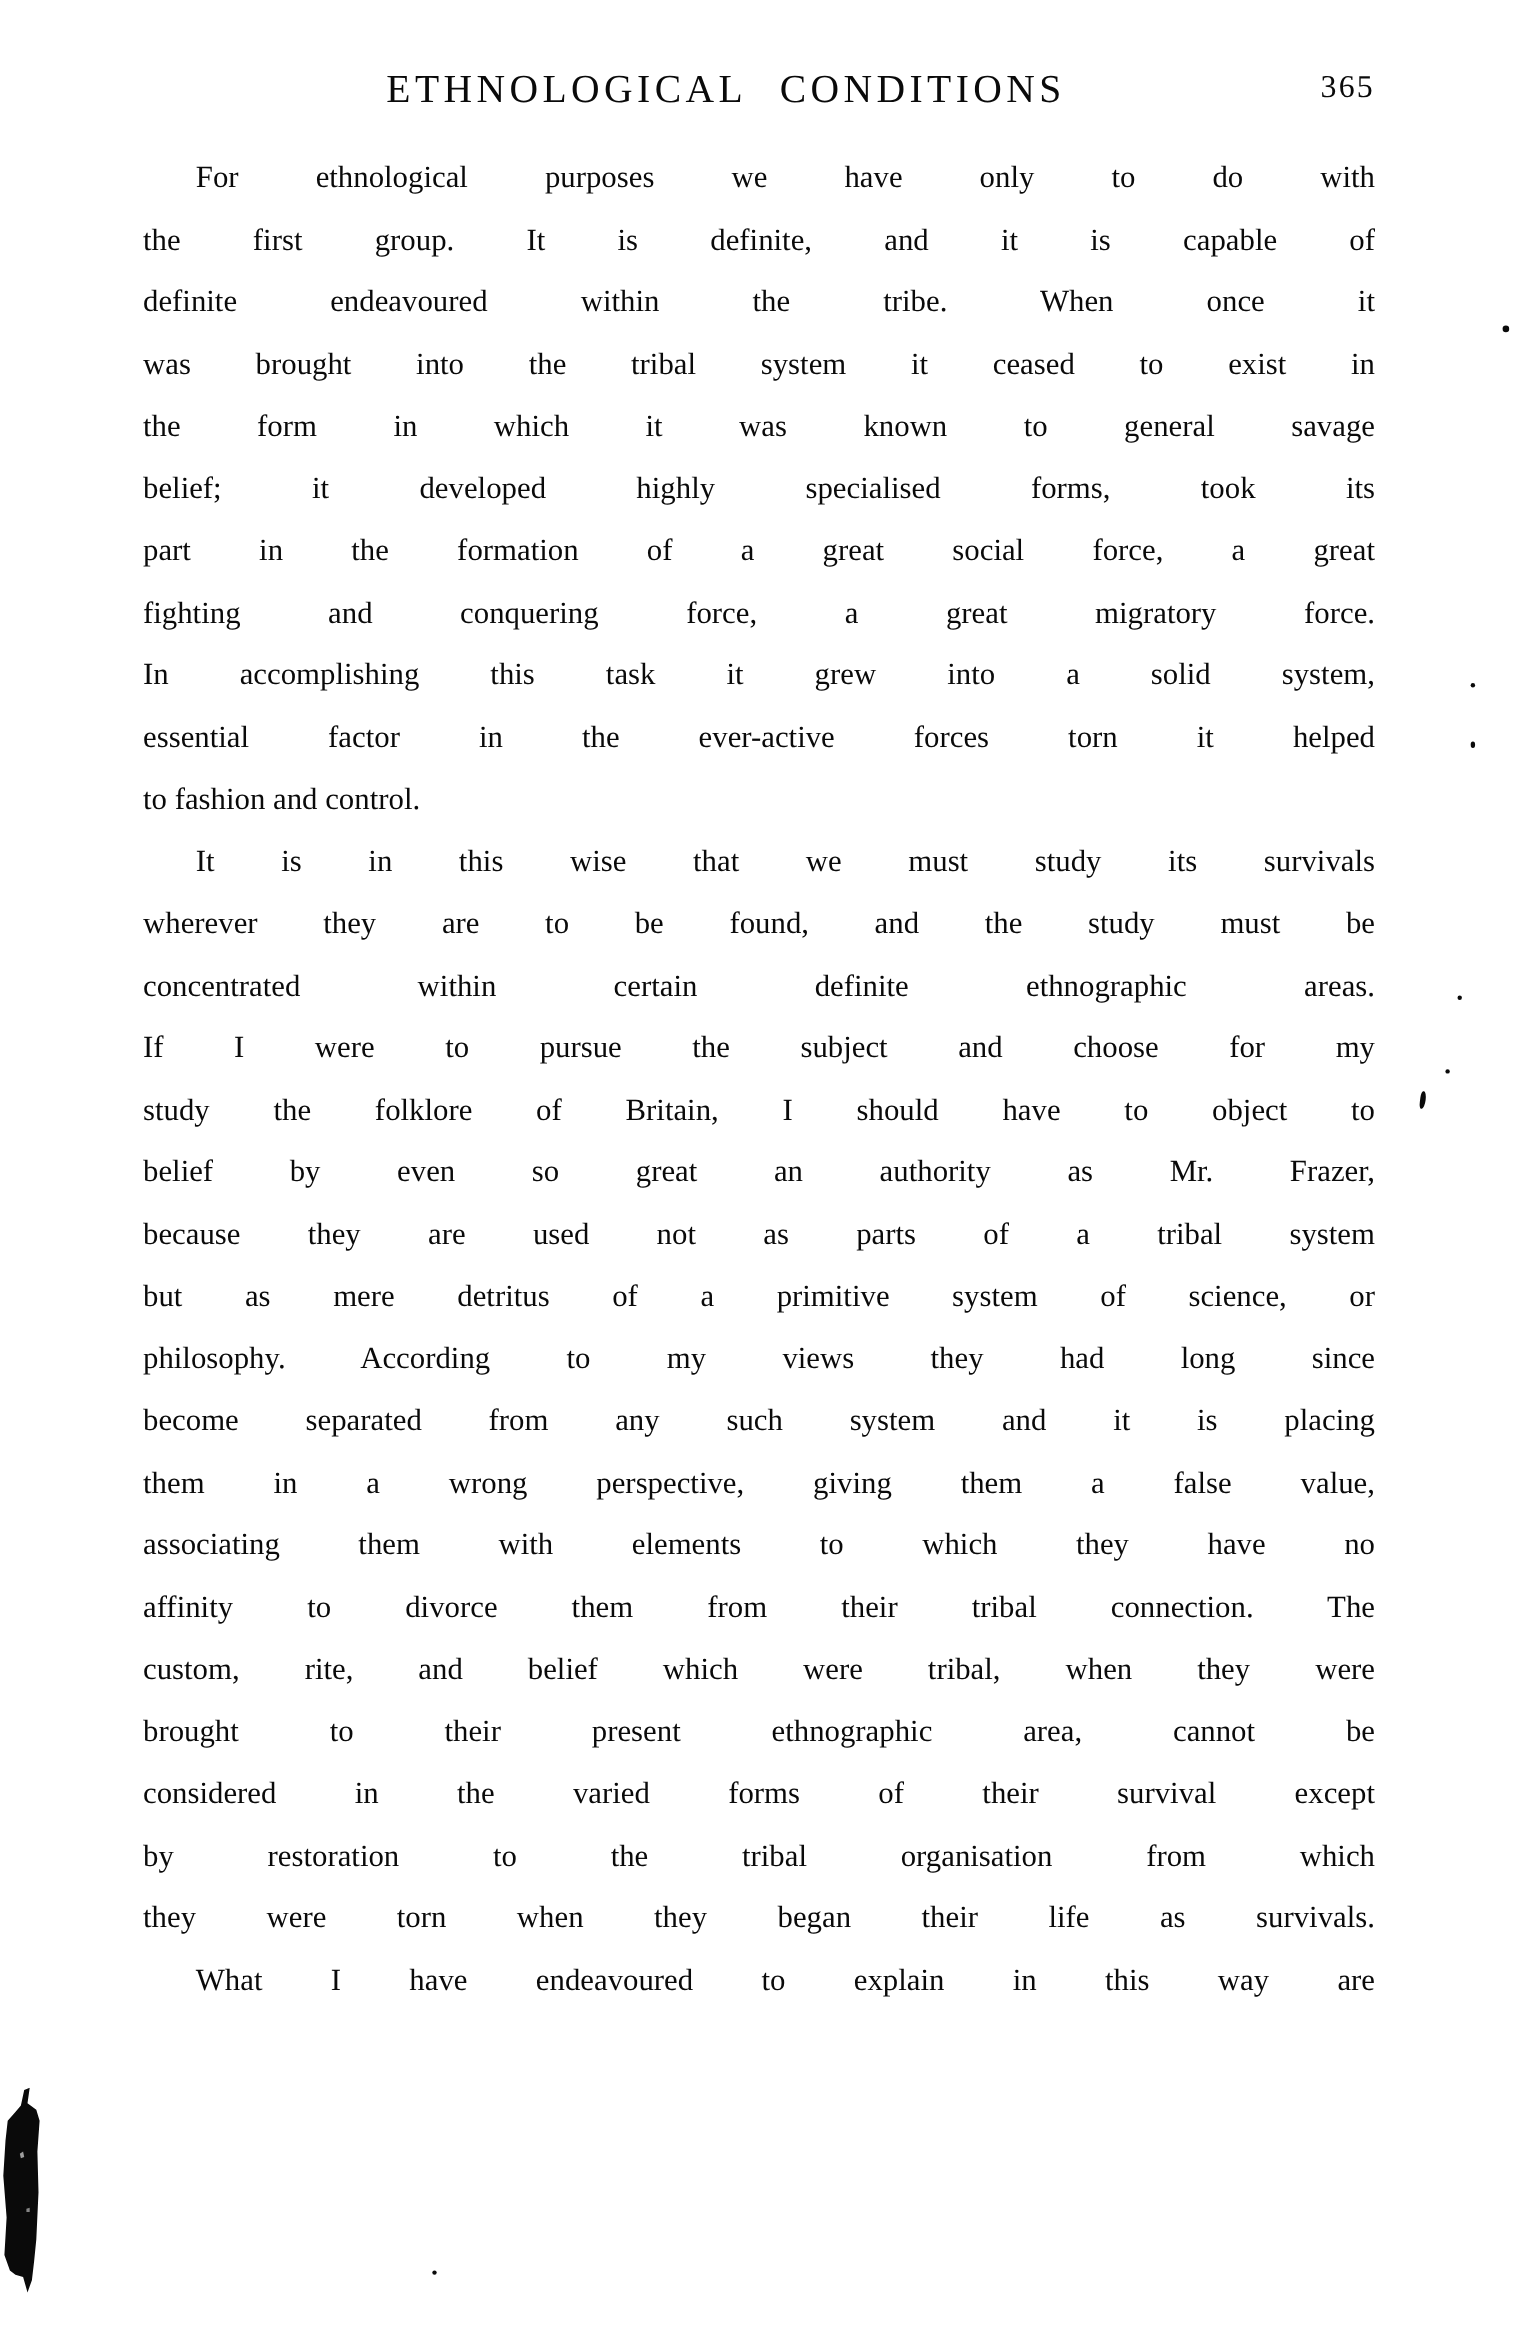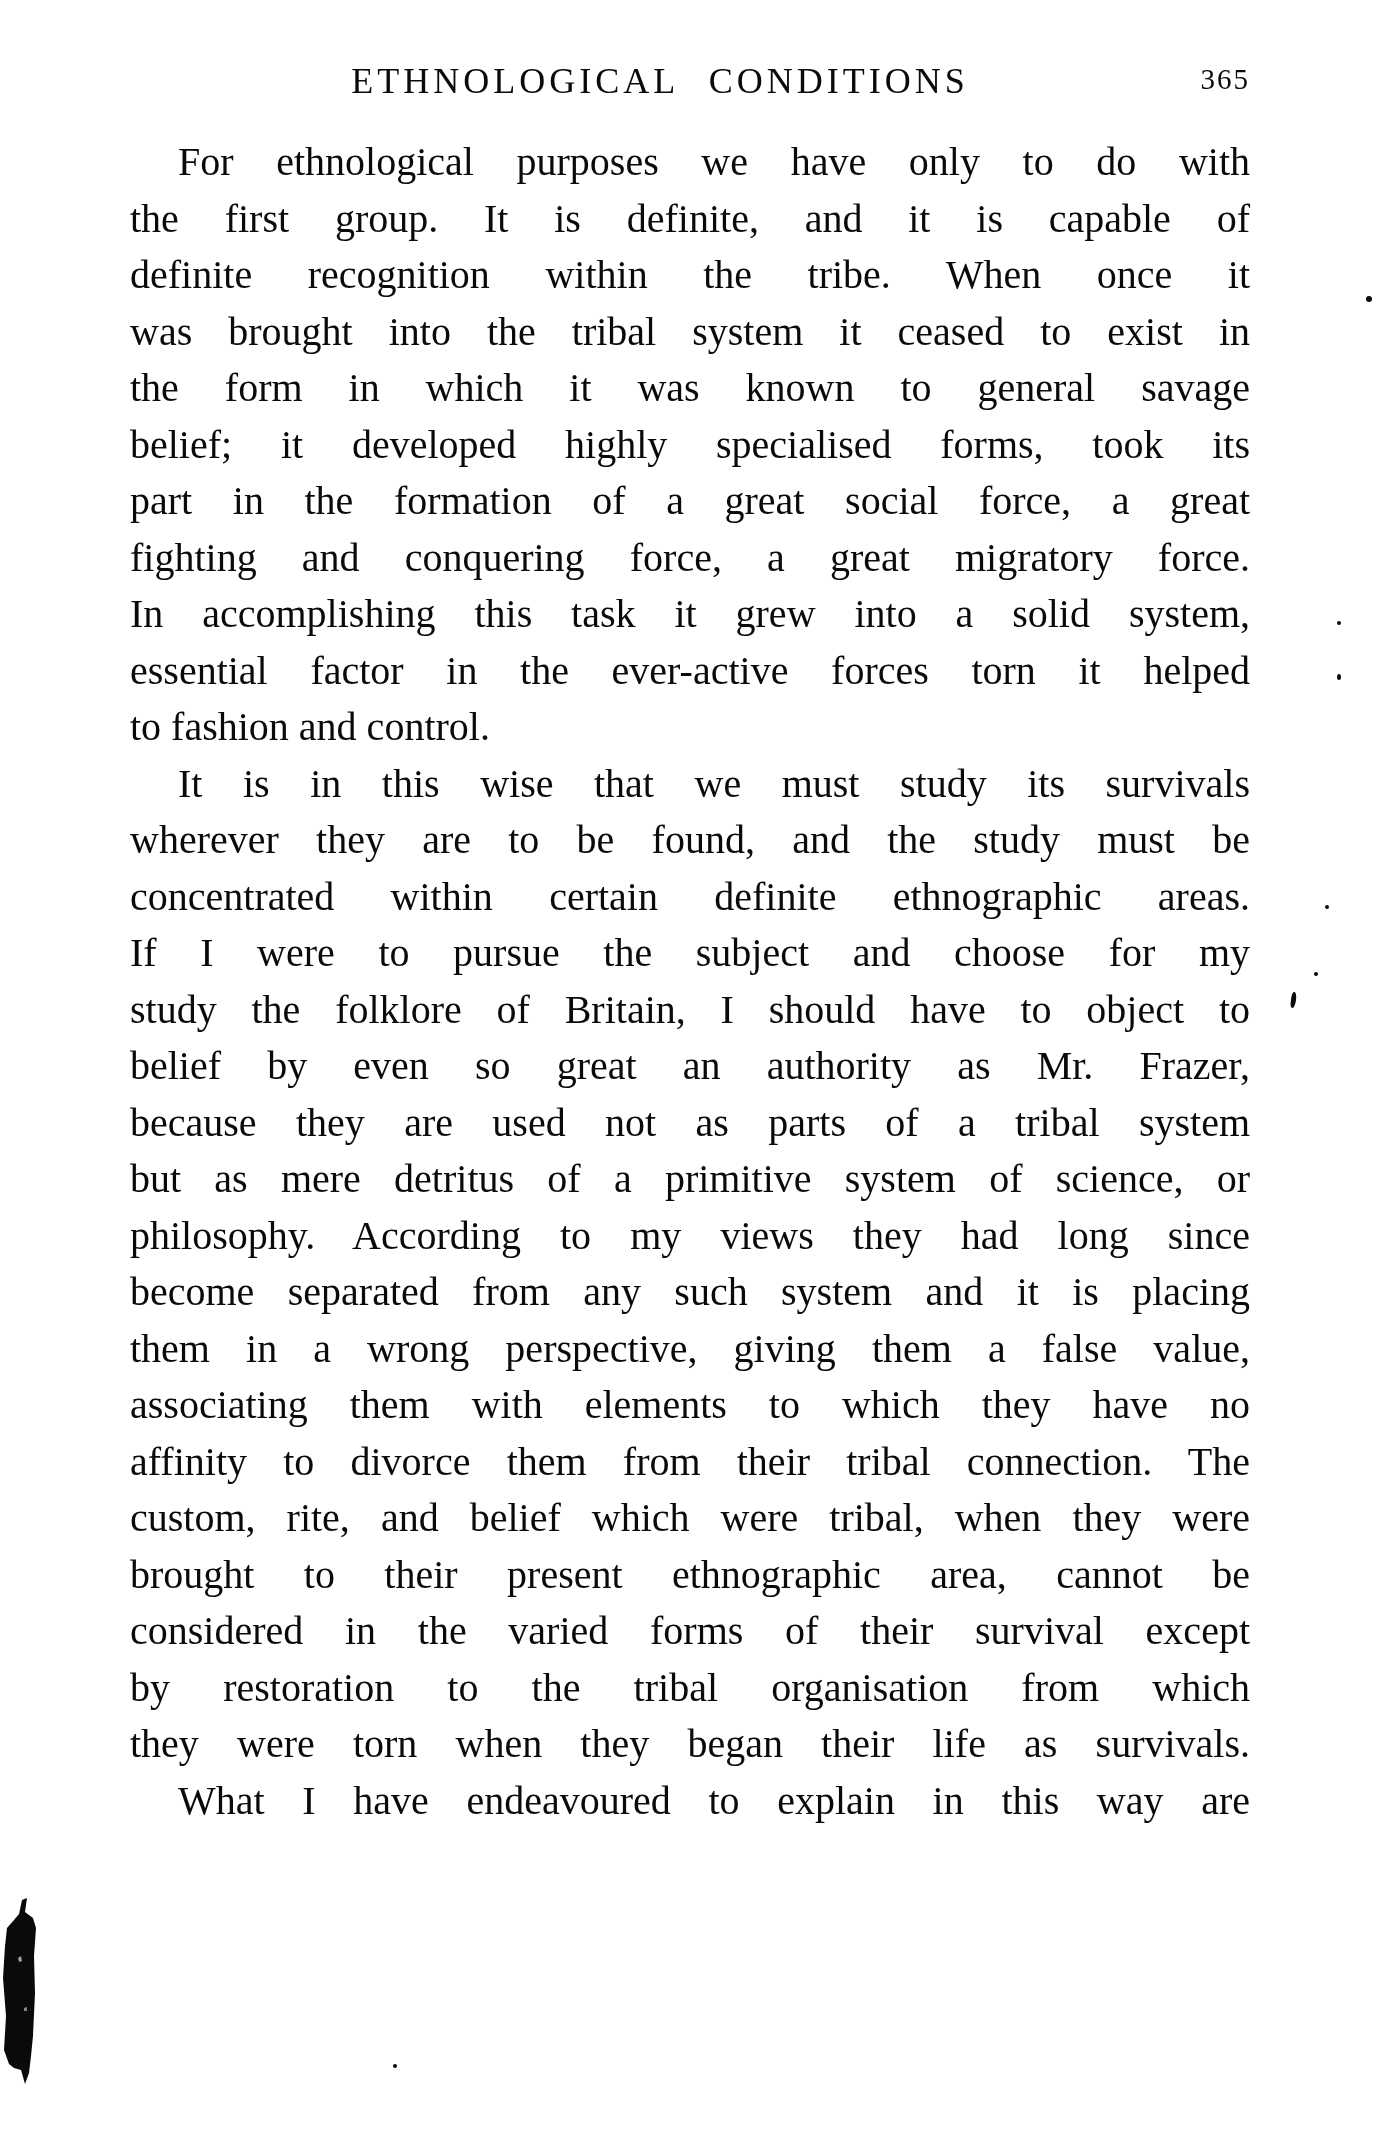--- a/index.html
+++ b/index.html
@@ -34,21 +34,21 @@
     right: 0;
     top: 3px;
     font-size: 29px;
     letter-spacing: 2px;
   }
   .text-block {
     position: absolute;
     left: 130px;
     top: 134px;
     width: 1120px;
-    font-size: 40px;
+    font-size: 28px;
     line-height: 56.5px;
   }
   .line {
     text-align: justify;
     text-align-last: justify;
   }
   .line.indent { text-indent: 48px; }
   .line.end { text-align-last: left; }
   .ink-blot {
     position: absolute;
@@ -78,21 +78,21 @@
 
   <div class="header">
     <div class="running-title">ETHNOLOGICAL CONDITIONS</div>
     <div class="page-number">365</div>
   </div>
 
   <div class="text-block">
 
   <div class="line indent">For ethnological purposes we have only to do with</div>
       <div class="line">the first group. It is definite, and it is capable of</div>
-      <div class="line">definite recognition within the tribe. When once it</div>
+      <div class="line">definite endeavoured within the tribe. When once it</div>
       <div class="line">was brought into the tribal system it ceased to exist in</div>
       <div class="line">the form in which it was known to general savage</div>
       <div class="line">belief; it developed highly specialised forms, took its</div>
       <div class="line">part in the formation of a great social force, a great</div>
       <div class="line">fighting and conquering force, a great migratory force.</div>
       <div class="line">In accomplishing this task it grew into a solid system,</div>
       <div class="line">essential factor in the ever-active forces torn it helped</div>
       <div class="line end">to fashion and control.</div>
       <div class="line indent">It is in this wise that we must study its survivals</div>
       <div class="line">wherever they are to be found, and the study must be</div>

